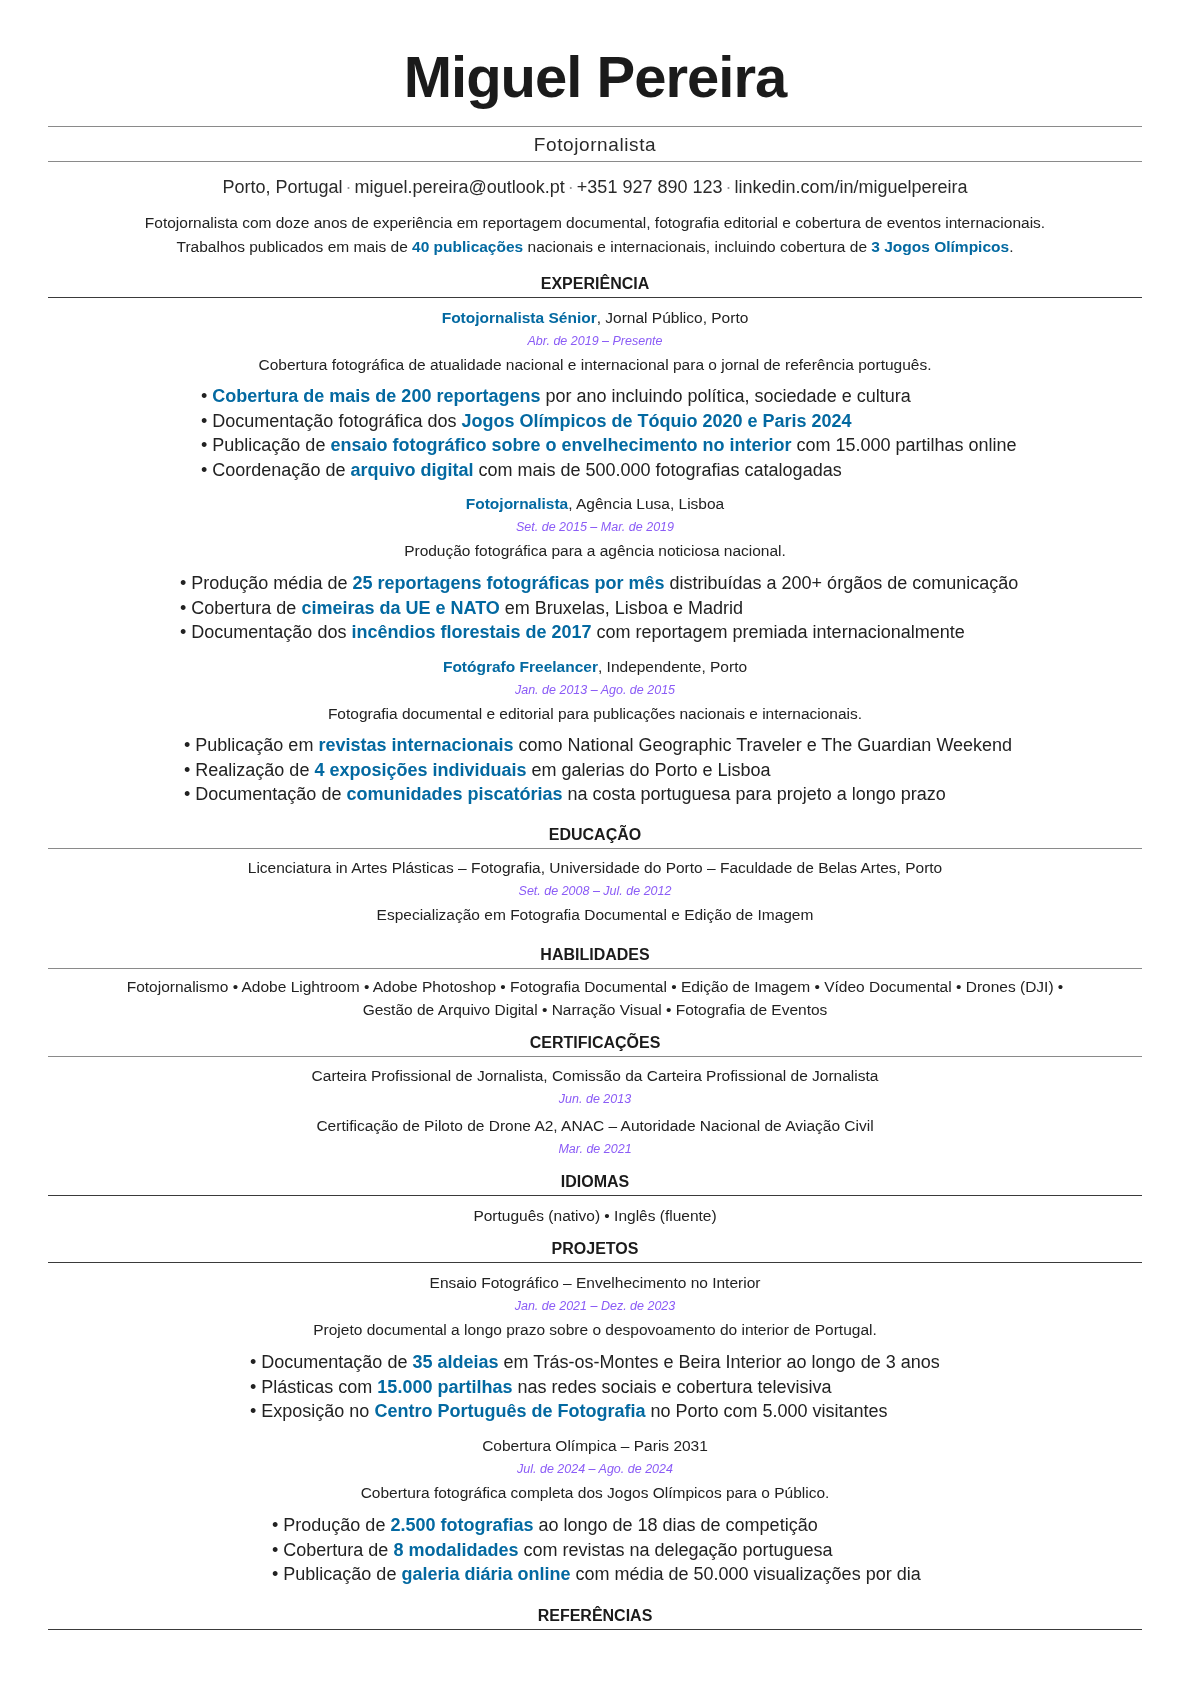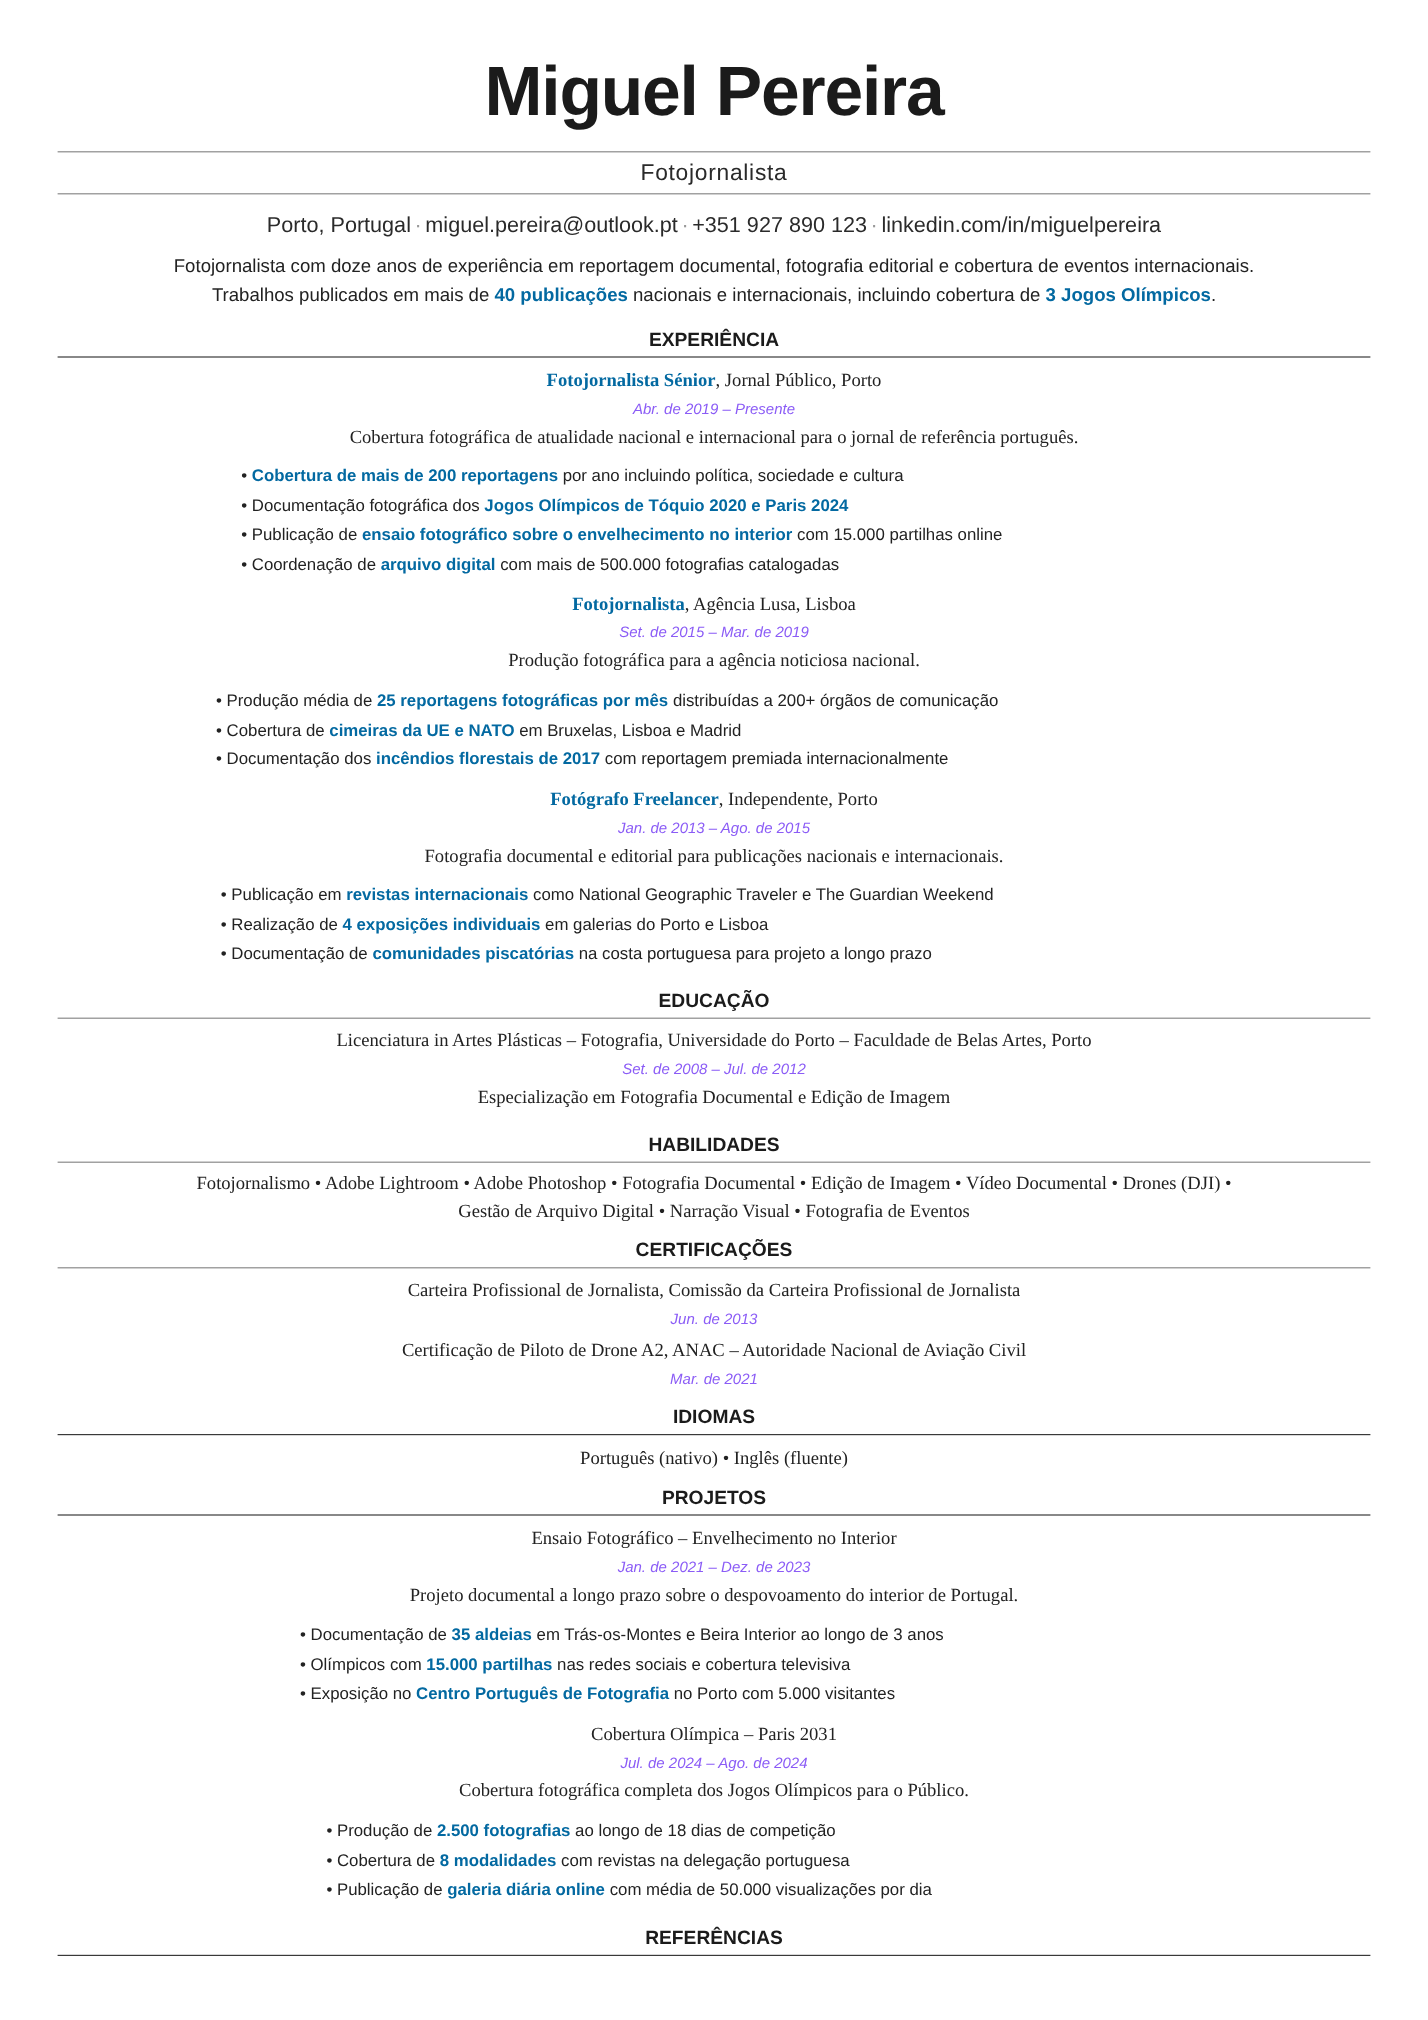--- a/index.html
+++ b/index.html
@@ -8,23 +8,23 @@
   .page { position: absolute; left: 48px; width: 1094px; top: 0; text-align: center; }
   .name { position: absolute; left: 0; width: 1094px; top: 42px; font-size: 58px; font-weight: 700; letter-spacing: -1px; color: #1b1b1b; line-height: 70px; text-align: center; }
   .rule { position: absolute; left: 0; width: 1094px; height: 0; }
   .rule.grey { border-top: 1.5px solid #8a8a8a; }
   .rule.dark { border-top: 1.5px solid #3a3a3a; }
   .title { position: absolute; left: 0; width: 1094px; top: 133px; font-size: 19px; letter-spacing: 0.6px; color: #2a2a2a; line-height: 24px; }
   .contact { position: absolute; left: 0; width: 1094px; top: 178px; font-size: 18px; color: #2a2a2a; line-height: 18px; }
   .contact .sep { color: #999; padding: 0 3px; }
   .summary { position: absolute; left: 0; width: 1094px; top: 211px; font-size: 15.5px; line-height: 24px; color: #222; }
   .sec-h { position: absolute; left: 0; width: 1094px; font-size: 16px; font-weight: 700; color: #1b1b1b; line-height: 20px; }
-  .line { position: absolute; left: 0; width: 1094px; font-size: 15.5px; line-height: 22px; color: #222; white-space: nowrap; font-family: Liberation Serif, serif; }
+  .line { position: absolute; left: 0; width: 1094px; font-size: 15.5px; line-height: 22px; color: #222; white-space: nowrap; }
   .date { position: absolute; left: 0; width: 1094px; font-size: 12.5px; font-style: italic; line-height: 16px; color: #8b5cf6; }
-  .bullets { position: absolute; text-align: left; font-size: 14px; line-height: 24.5px; color: #222; white-space: nowrap; }
+  .bullets { position: absolute; text-align: left; font-size: 18px; line-height: 24.5px; color: #222; white-space: nowrap; }
   b { font-weight: 700; color: #0369a1; }
 </style>
 </head>
 <body>
 
 <div class="page">
 
   <div class="name">Miguel Pereira</div>
   <div class="rule grey" style="top:126px"></div>
   <div class="title">Fotojornalista</div>
@@ -92,21 +92,21 @@
   <div class="line" style="top:1205px">Português (nativo) • Inglês (fluente)</div>
 
   <div class="sec-h" style="top:1239px">PROJETOS</div>
   <div class="rule dark" style="top:1262px"></div>
 
   <div class="line" style="top:1272px">Ensaio Fotográfico – Envelhecimento no Interior</div>
   <div class="date" style="top:1298px">Jan. de 2021 – Dez. de 2023</div>
   <div class="line" style="top:1319px">Projeto documental a longo prazo sobre o despovoamento do interior de Portugal.</div>
   <div class="bullets" style="top:1350px; left:202px">
       <div><span>• </span><span>Documentação de </span><b>35 aldeias</b><span> em Trás-os-Montes e Beira Interior ao longo de 3 anos</span></div>
-      <div><span>• </span><span>Olímpicos com </span><b>15.000 partilhas</b><span> nas redes sociais e cobertura televisiva</span></div>
+      <div><span>• </span><span>Plásticas com </span><b>15.000 partilhas</b><span> nas redes sociais e cobertura televisiva</span></div>
       <div><span>• </span><span>Exposição no </span><b>Centro Português de Fotografia</b><span> no Porto com 5.000 visitantes</span></div>
     </div>
 
   <div class="line" style="top:1435px">Cobertura Olímpica – Paris 2031</div>
   <div class="date" style="top:1461px">Jul. de 2024 – Ago. de 2024</div>
   <div class="line" style="top:1482px">Cobertura fotográfica completa dos Jogos Olímpicos para o Público.</div>
   <div class="bullets" style="top:1513px; left:224px">
       <div><span>• </span><span>Produção de </span><b>2.500 fotografias</b><span> ao longo de 18 dias de competição</span></div>
       <div><span>• </span><span>Cobertura de </span><b>8 modalidades</b><span> com revistas na delegação portuguesa</span></div>
       <div><span>• </span><span>Publicação de </span><b>galeria diária online</b><span> com média de 50.000 visualizações por dia</span></div>

